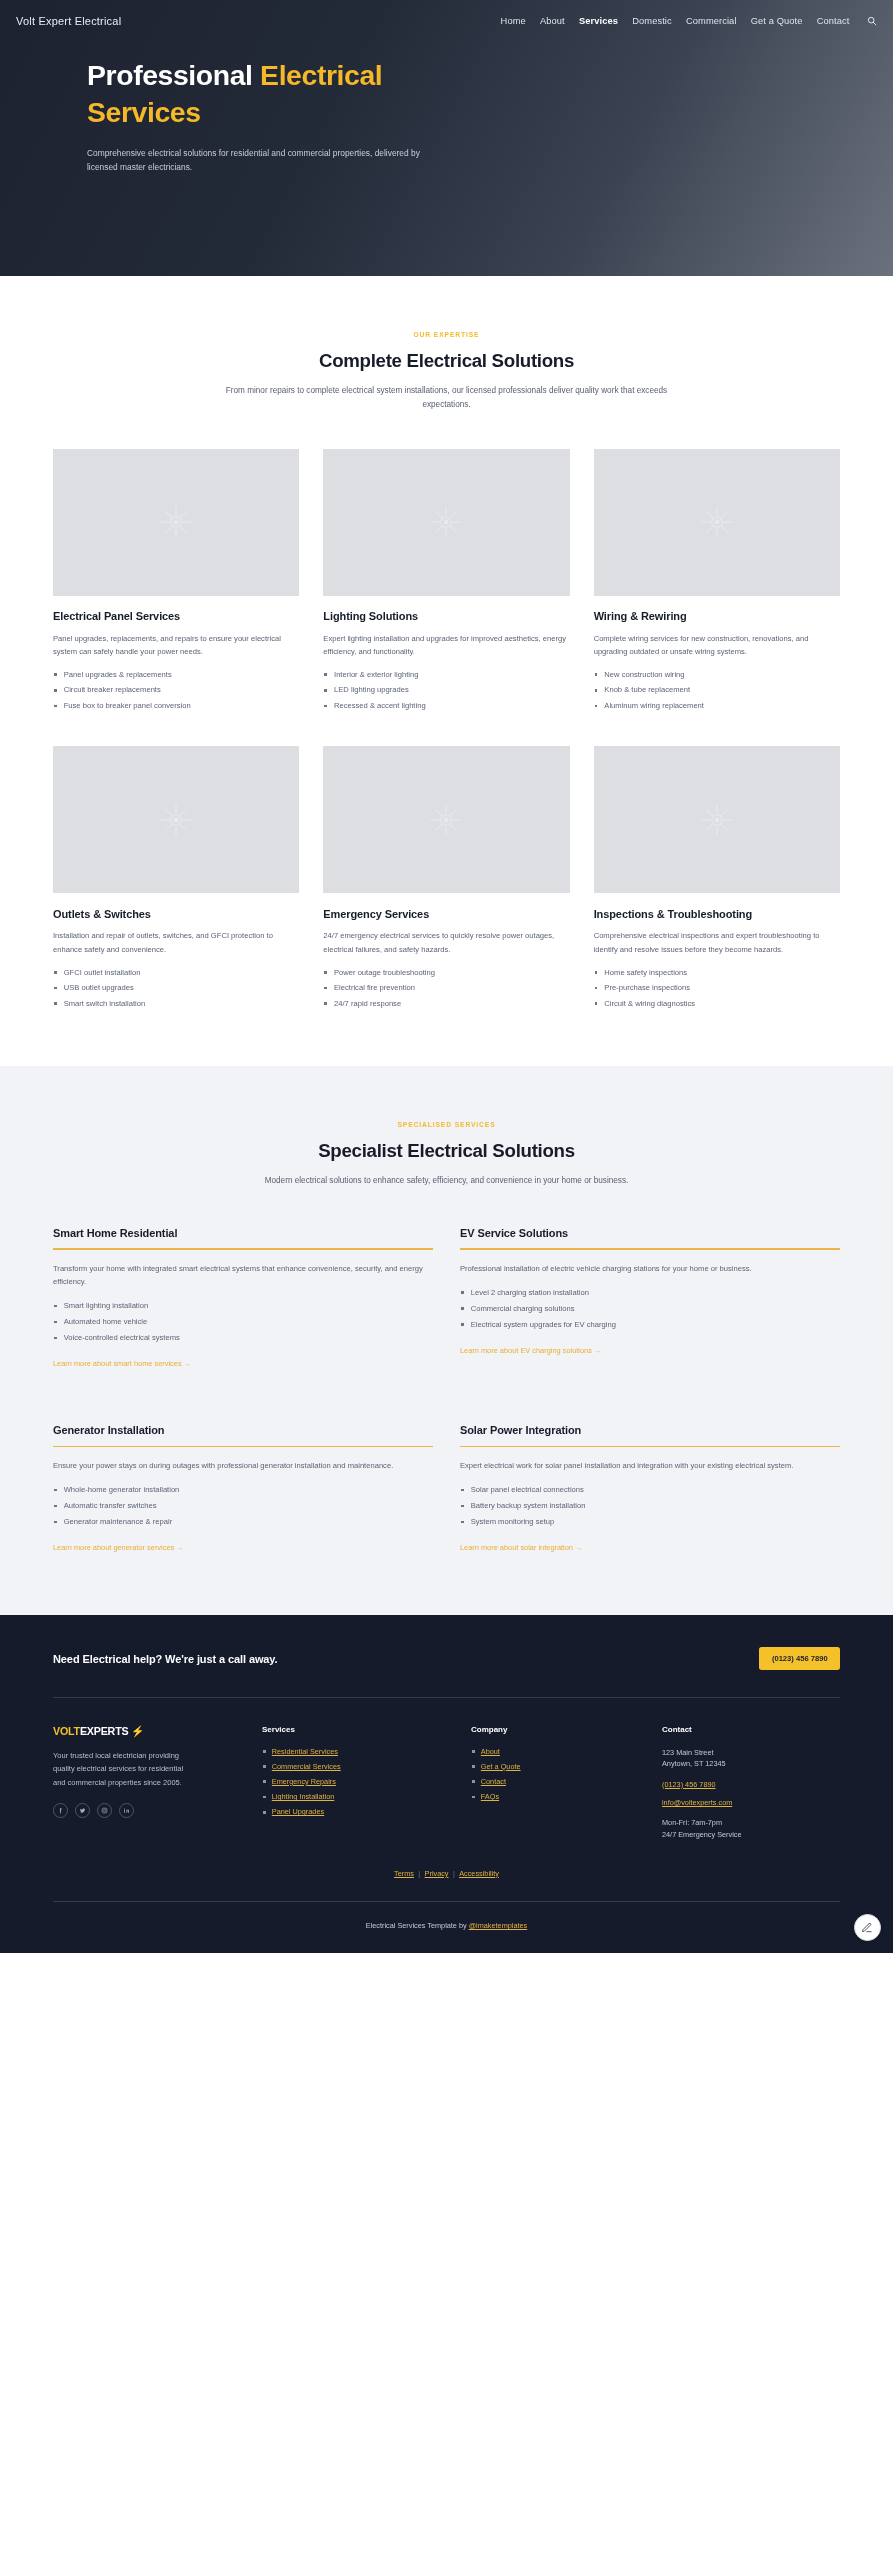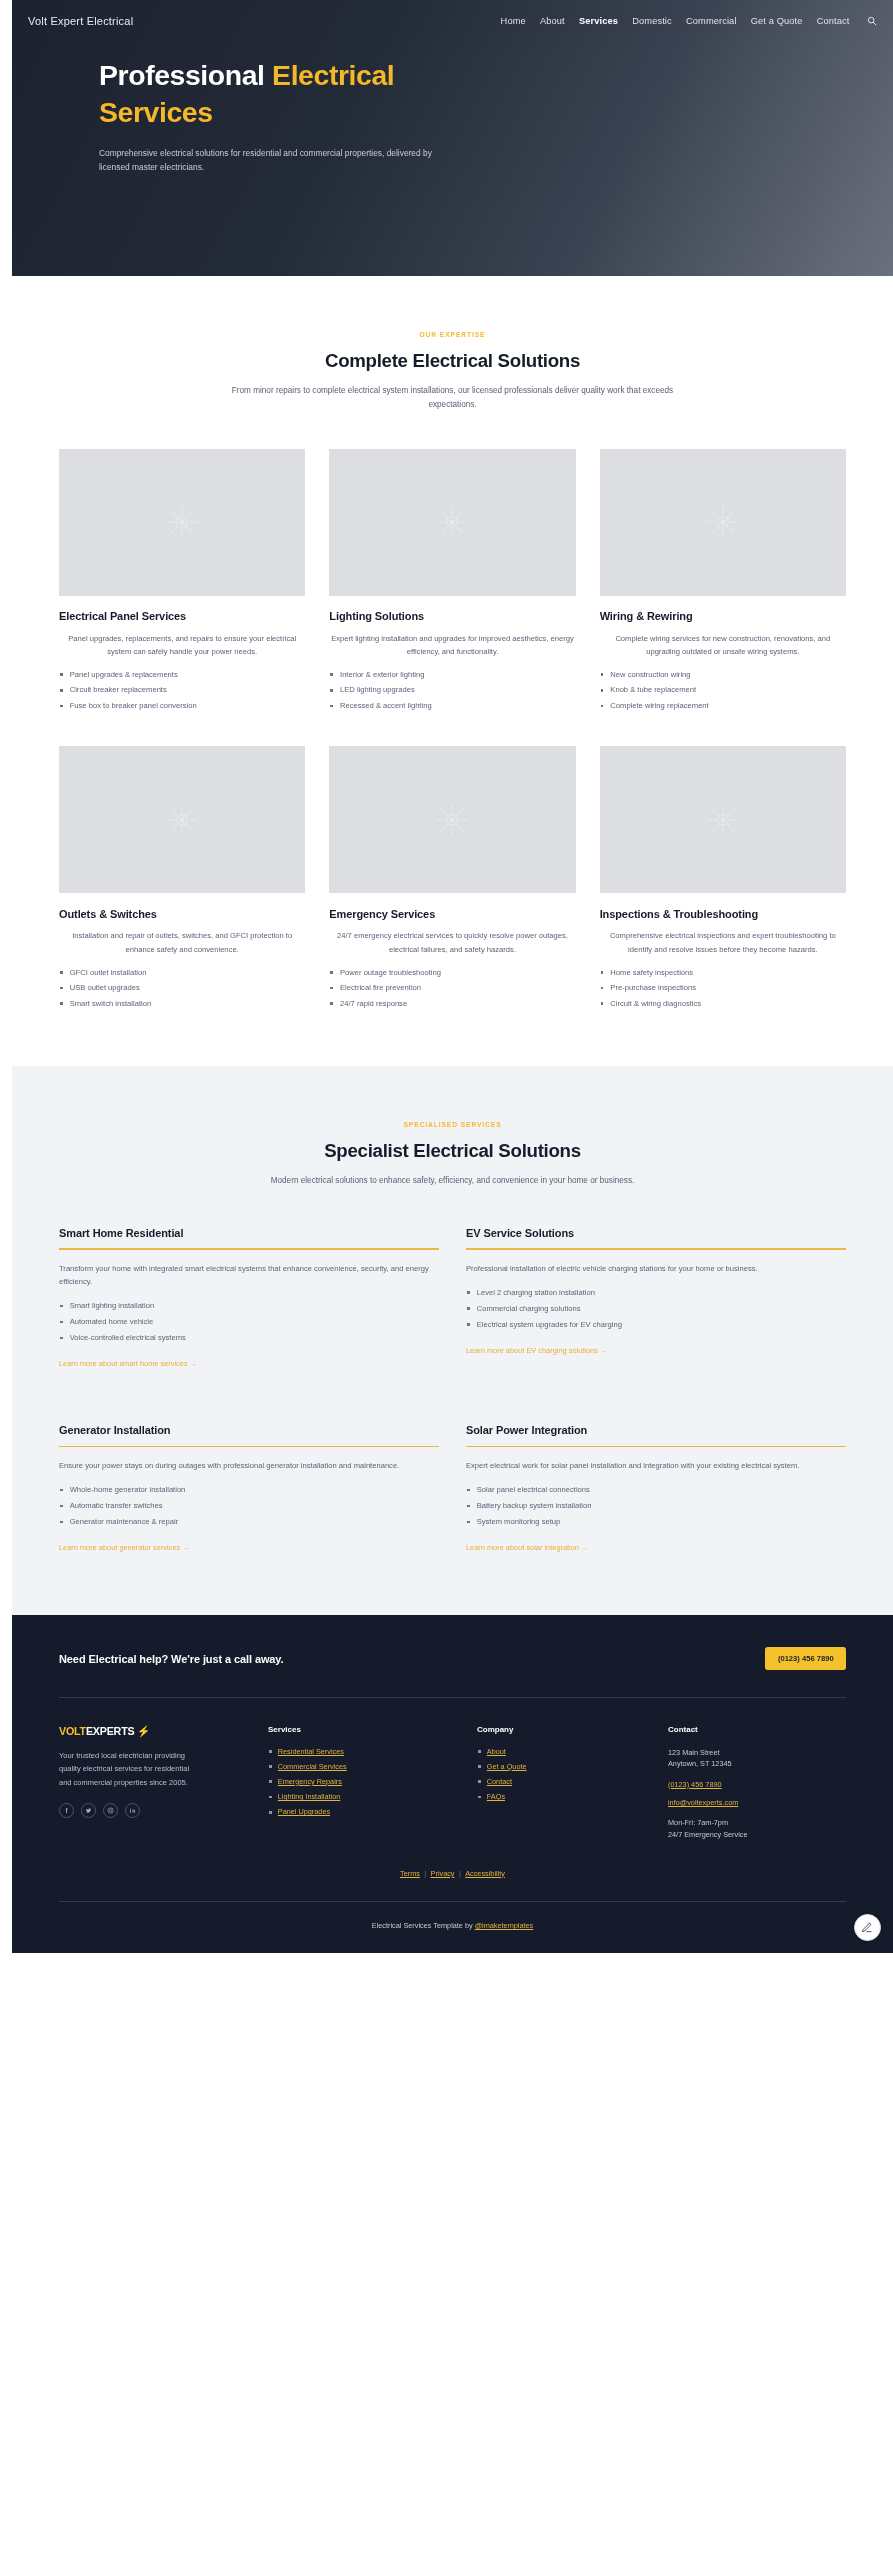--- a/index.html
+++ b/index.html
@@ -4,21 +4,21 @@
 <title>Volt Expert Electrical — Services</title>
 <style>
   * { box-sizing: border-box; margin: 0; padding: 0; }
   html, body {
     width: 893px;
     background: #ffffff;
     font-family: "Liberation Sans", sans-serif;
     color: #1f2433;
     -webkit-font-smoothing: antialiased;
   }
-  .page { width: 893px; position: relative; overflow: hidden; padding-left: 12px; }
+  .page { width: 893px; position: relative; overflow: hidden; }
 
   
   .hero {
     height: 276px;
     background: linear-gradient(118deg, #1d2230 0%, #232a38 38%, #3b4352 68%, #6b717c 100%);
     position: relative;
     color: #fff;
     padding-top: 0;
   }
   .navbar {
@@ -74,21 +74,21 @@
   .svc-thumb {
     height: 147px; background: #dcdee2; position: relative;
     display: flex; align-items: center; justify-content: center;
   }
   .svc-thumb svg { opacity: .55; }
   .svc-name {
     font-size: 11px; font-weight: 700; color: #171c2b; margin-top: 14.2px;
     letter-spacing: -0.1px;
   }
   .svc-desc {
-    font-size: 7.6px; line-height: 1.75; color: #5b6377; margin-top: 9.8px; text-align: center;
+    font-size: 7.6px; line-height: 1.75; color: #5b6377; margin-top: 9.8px;
   }
   .svc-list { list-style: none; margin-top: 11.6px; }
   .svc-list li {
     font-size: 7.6px; line-height: 1.35; color: #5b6377; padding-left: 10.7px;
     position: relative; margin-bottom: 5.3px;
   }
   .svc-list li::before {
     content: ""; position: absolute; left: 0.9px; top: 3.6px;
     width: 2.7px; height: 2.7px; background: #6d7486;
   }
@@ -298,21 +298,21 @@
                 <line x1="38" y1="10" x2="30" y2="18"></line>
                   <line x1="18" y1="30" x2="10" y2="38"></line>
               </g>
             </svg>
           </div>
           <h3 class="svc-name">Wiring &amp; Rewiring</h3>
           <p class="svc-desc">Complete wiring services for new construction, renovations, and upgrading outdated or unsafe wiring systems.</p>
           <ul class="svc-list">
             <li>New construction wiring</li>
             <li>Knob &amp; tube replacement</li>
-            <li>Complete wiring replacement</li>
+            <li>Aluminum wiring replacement</li>
           </ul>
         </article>
       </div>
 
       <div class="card-grid" style="margin-top:30px;">
 
         <article class="svc-card">
           <div class="svc-thumb">
             <svg width="36" height="36" viewBox="0 0 48 48" fill="none" stroke="#f2f3f5" stroke-width="1.4">
               <circle cx="24" cy="24" r="7"></circle>

